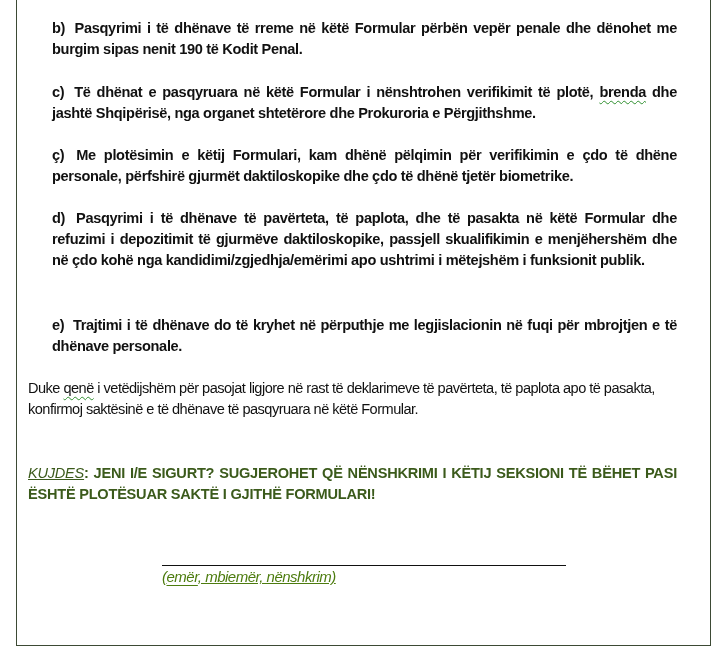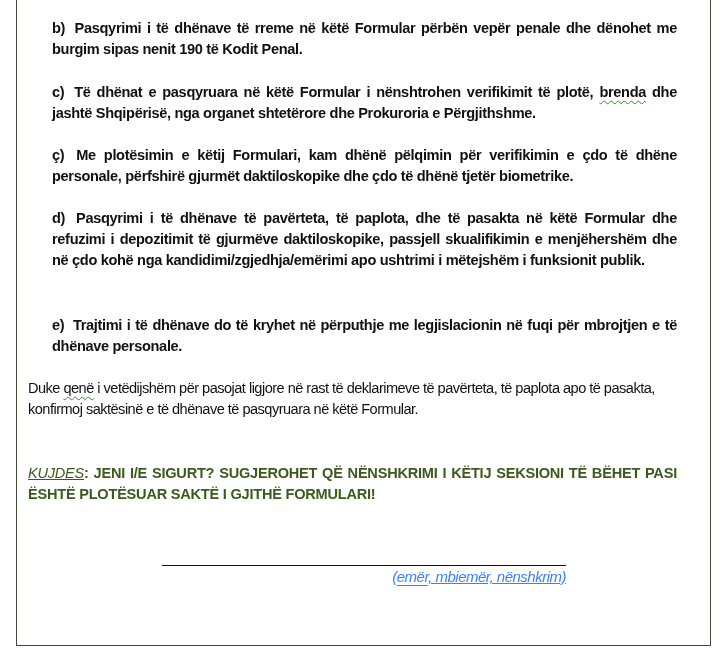--- a/index.html
+++ b/index.html
@@ -27,22 +27,22 @@
     position: absolute; left: 28px; width: 676px; top: 462px;
     font-weight: bold; font-size: 15.2px; line-height: 21px; color: #3b5a1b;
     text-align: justify; letter-spacing: -0.25px; transform: scaleX(0.96); transform-origin: left top;
   }
   .warning .kw { font-style: italic; text-decoration: underline; font-weight: normal; }
   .sig-line {
     position: absolute; left: 162px; top: 565px; width: 404px; height: 0;
     border-top: 1.3px solid #111;
   }
   .sig-label {
-    position: absolute; left: 162px; top: 568px; width: 404px; text-align: right;
-    font-size: 15px; font-style: italic; color: #3b82f6; letter-spacing: -0.5px;
+    position: absolute; left: 162px; top: 568px; width: 404px; text-align: left;
+    font-size: 15px; font-style: italic; color: #4d7c0f; letter-spacing: -0.5px;
   }
   .sig-label span.u { text-decoration: underline; }
 </style>
 </head>
 <body>
 
 <div class="page-box"></div>
 
 <div class="item" style="top:17px">
   <span class="lbl">b)</span>

